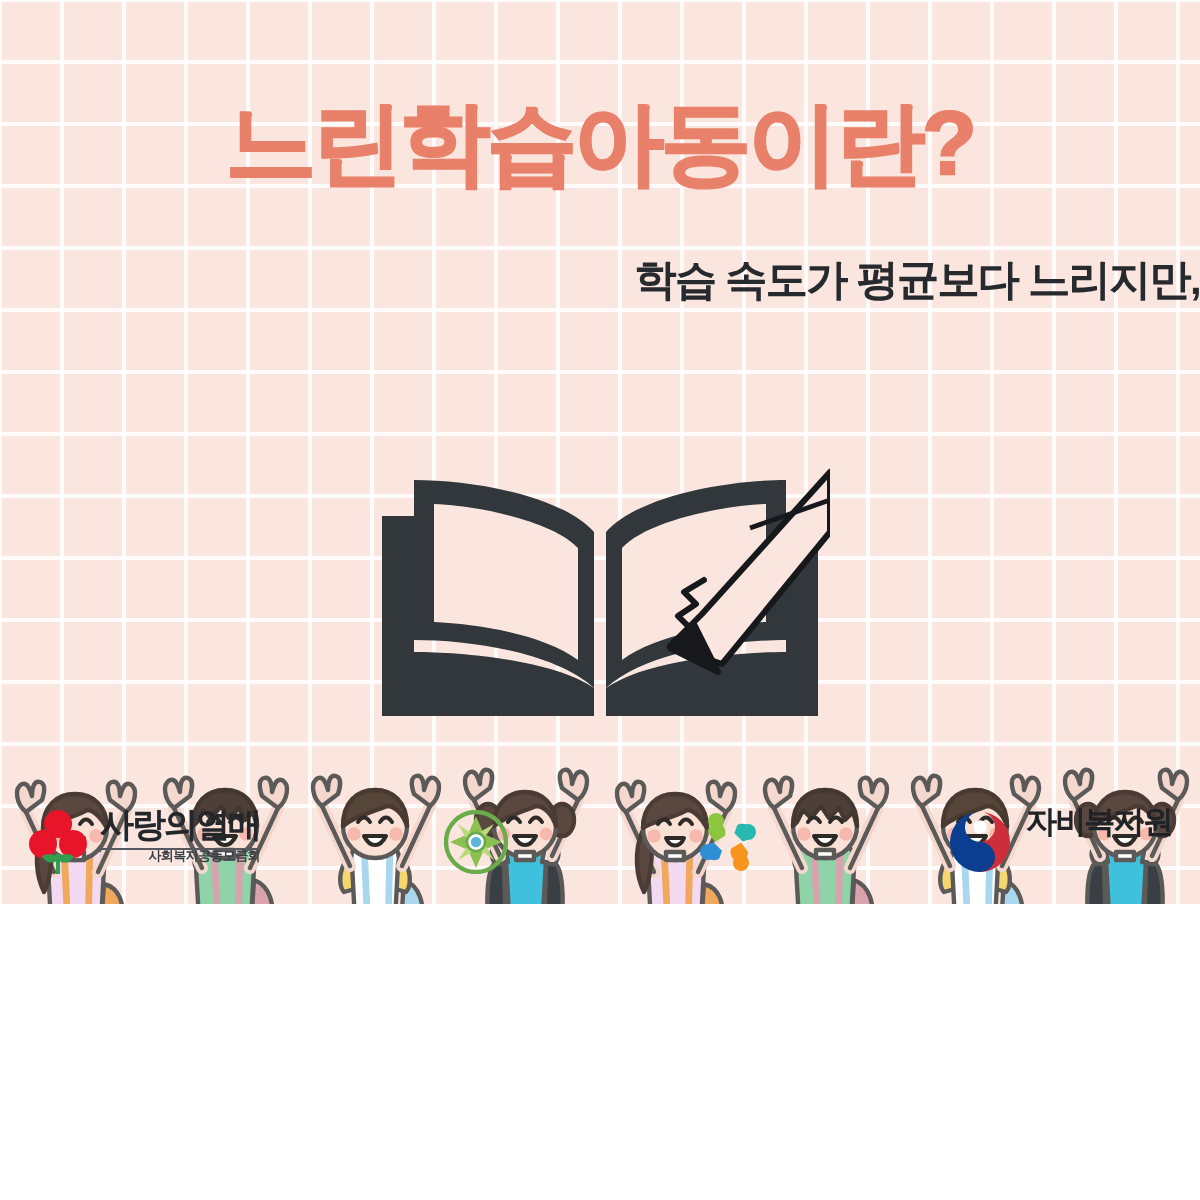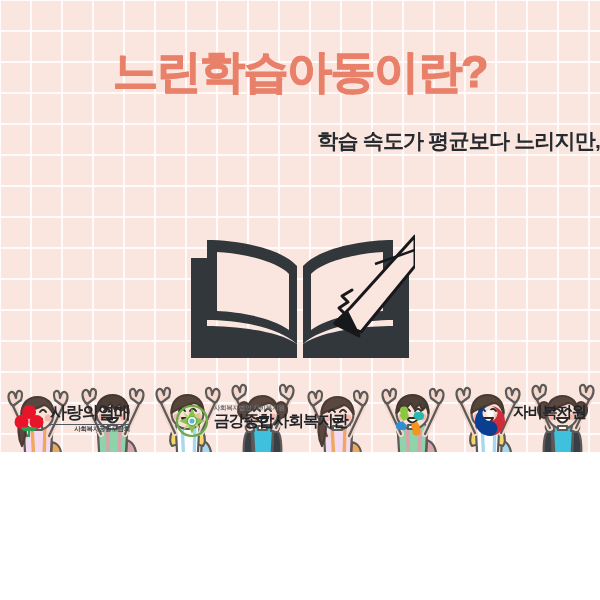--- a/index.html
+++ b/index.html
@@ -561,24 +561,20 @@
         </g>
         <g fill="#b9d97a">
           <path d="M25 7 l-4.5 6.5 -2.5 -2.5 z"></path>
           <path d="M25 25 l-6.5 -4.5 2.5 -2.5 z"></path>
           <path d="M7 25 l4.5 -6.5 2.5 2.5 z"></path>
           <path d="M7 7 l6.5 4.5 -2.5 2.5 z"></path>
         </g>
         <circle cx="16" cy="16" r="4.6" fill="#ffffff" stroke="#6aab4b" stroke-width="1.4"></circle>
         <circle cx="16" cy="16" r="2.6" fill="#5bb6d6"></circle>
       </svg>
-      <div class="logo-text">
-        <div class="gg-top">사회복지법인 자비복지원</div>
-        <div class="gg-name">금강종합사회복지관</div>
-      </div>
     </div>
 
     <div class="logo">
       <svg width="34" height="34" viewBox="0 0 34 34">
 
         <g fill="#8cc63f">
           <circle cx="11" cy="6.5" r="4"></circle>
           <path d="M7 12 c0 -2.6 2 -4.4 4 -4.4 c3.6 0 5.6 3.4 4.4 6.4 l-5 3 z"></path>
         </g>
 

